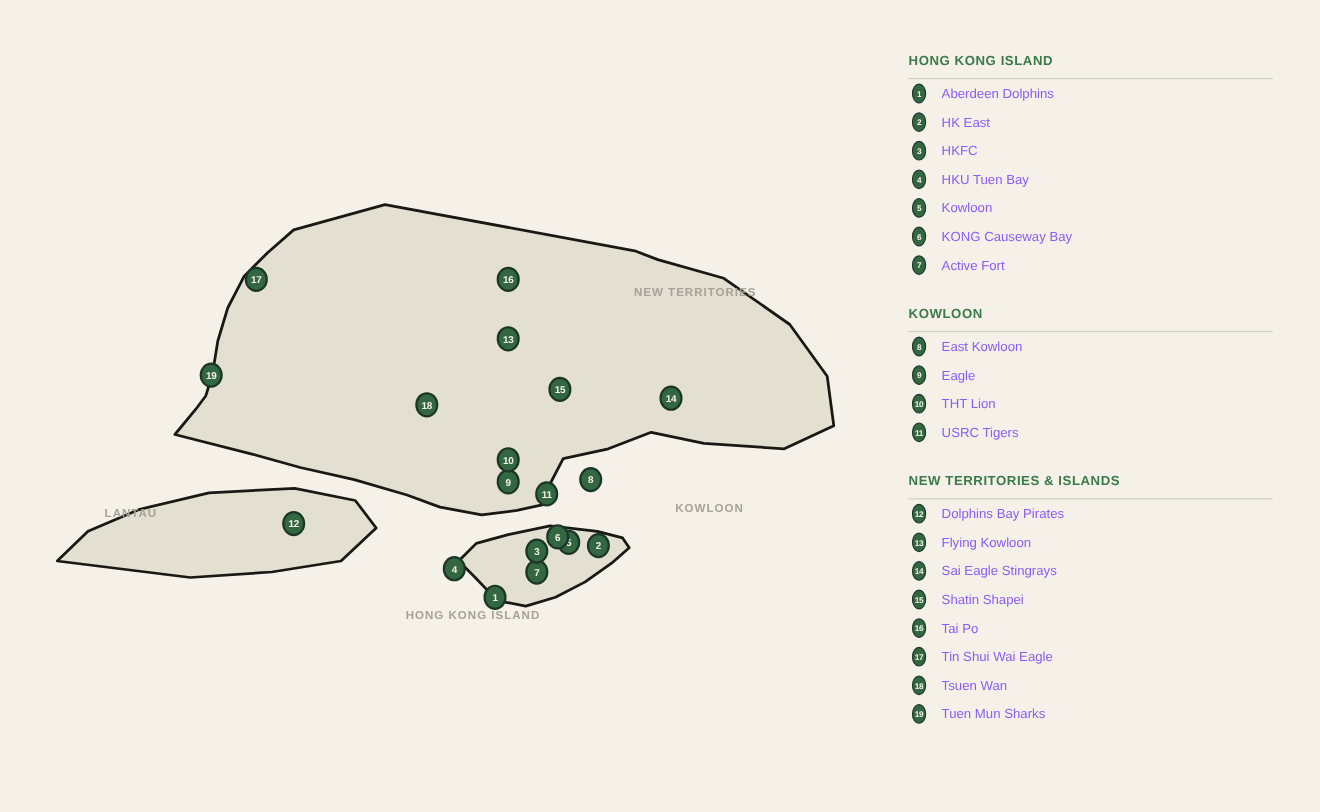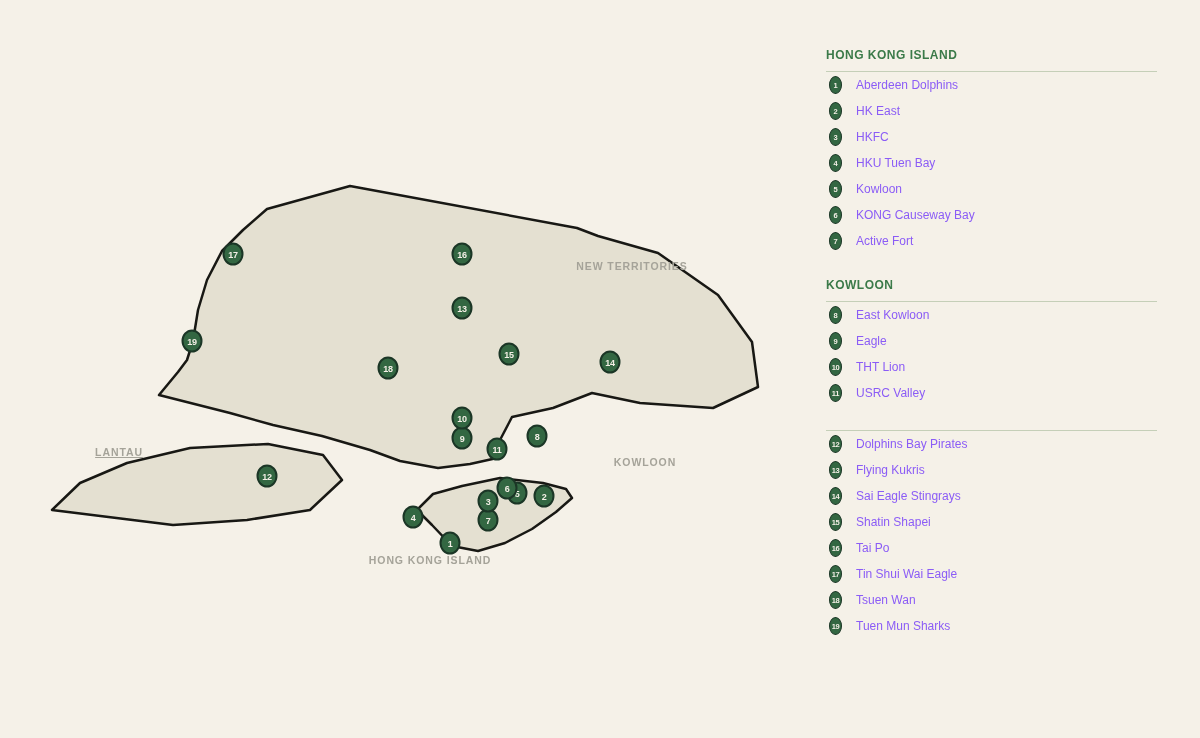--- a/index.html
+++ b/index.html
@@ -134,21 +134,21 @@
     <polygon points="350,186 577,228 598,236 658,253 718,295 752,342 758,387 713,408 640,403 592,393 553,408 512,417 500,440 497,458 470,464 438,468 400,461 370,450 322,436 273,425 230,413 159,395 178,372 187,360 193,341 198,310 207,280 222,251 243,230 267,209" fill="#e4e0d1" stroke="#181814" stroke-width="2.5" stroke-linejoin="round"></polygon>
 
     <polygon points="52,510 80,483 127,463 190,448 268,444 323,455 342,480 310,510 247,520 173,525" fill="#e4e0d1" stroke="#181814" stroke-width="2.5" stroke-linejoin="round"></polygon>
 
     <polygon points="417,510 433,494 462,486 500,478 543,483 566,489 572,498 556,512 532,529 505,543 478,551 452,546 432,525" fill="#e4e0d1" stroke="#181814" stroke-width="2.5" stroke-linejoin="round"></polygon>
   </svg>
 
   <div id="region-labels">
       <div class="region-label" style="left: 632px; top: 240px; margin-top: 26px;">NEW TERRITORIES</div>
       <div class="region-label" style="left: 645px; top: 462px;">KOWLOON</div>
-      <div class="region-label" style="left: 119px; top: 452px; text-decoration: underline;">LANTAU</div>
+      <div class="region-label" style="left: 119px; top: 467px;">LANTAU</div>
       <div class="region-label" style="left: 430px; top: 560px;">HONG KONG ISLAND</div>
     </div>
 
   <div id="markers">
       <div class="marker" style="left: 450px; top: 543px;">1</div>
       <div class="marker" style="left: 544px; top: 496px;">2</div>
       <div class="marker" style="left: 413px; top: 517px;">4</div>
       <div class="marker" style="left: 488px; top: 520px;">7</div>
       <div class="marker" style="left: 488px; top: 501px;">3</div>
       <div class="marker" style="left: 517px; top: 493px;">5</div>
@@ -211,32 +211,33 @@
         <div class="legend-row">
           <span class="legend-badge">9</span>
           <span class="legend-label">Eagle</span>
         </div>
         <div class="legend-row">
           <span class="legend-badge">10</span>
           <span class="legend-label">THT Lion</span>
         </div>
         <div class="legend-row">
           <span class="legend-badge">11</span>
-          <span class="legend-label">USRC Valley</span>
+          <span class="legend-label">USRC Tigers</span>
         </div>
       </section>
       <section class="legend-section">
+        <h2>NEW TERRITORIES &amp; ISLANDS</h2>
         <div class="legend-divider"></div>
         <div class="legend-row">
           <span class="legend-badge">12</span>
           <span class="legend-label">Dolphins Bay Pirates</span>
         </div>
         <div class="legend-row">
           <span class="legend-badge">13</span>
-          <span class="legend-label">Flying Kukris</span>
+          <span class="legend-label">Flying Kowloon</span>
         </div>
         <div class="legend-row">
           <span class="legend-badge">14</span>
           <span class="legend-label">Sai Eagle Stingrays</span>
         </div>
         <div class="legend-row">
           <span class="legend-badge">15</span>
           <span class="legend-label">Shatin Shapei</span>
         </div>
         <div class="legend-row">

